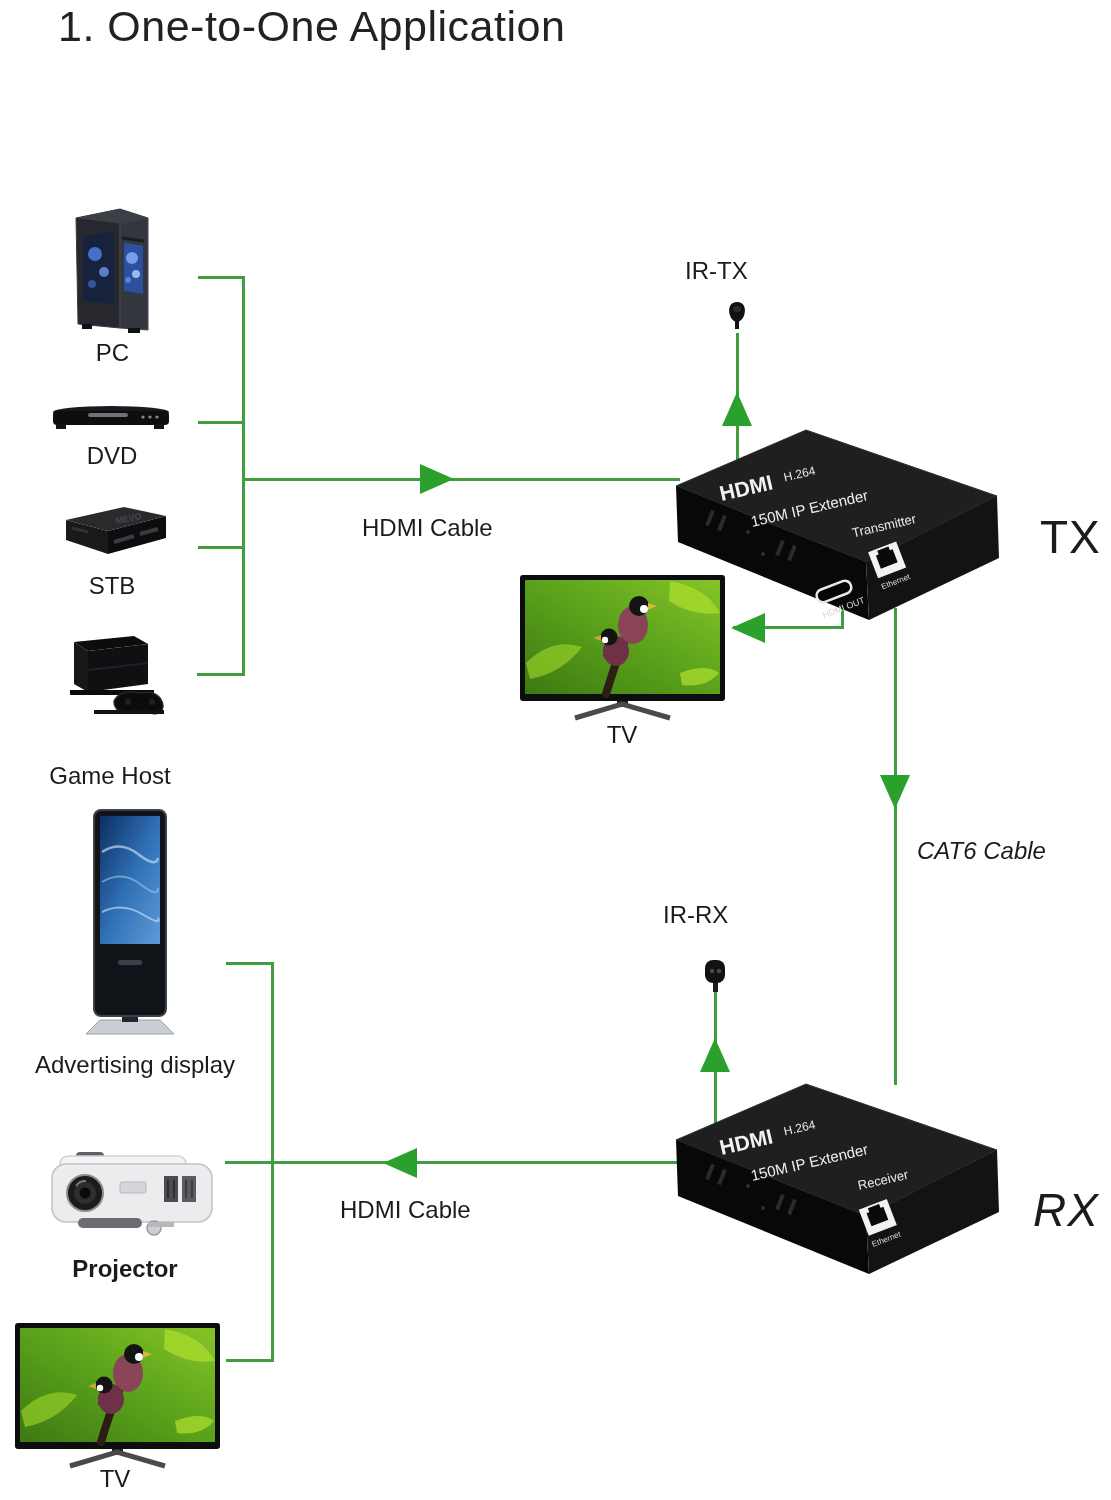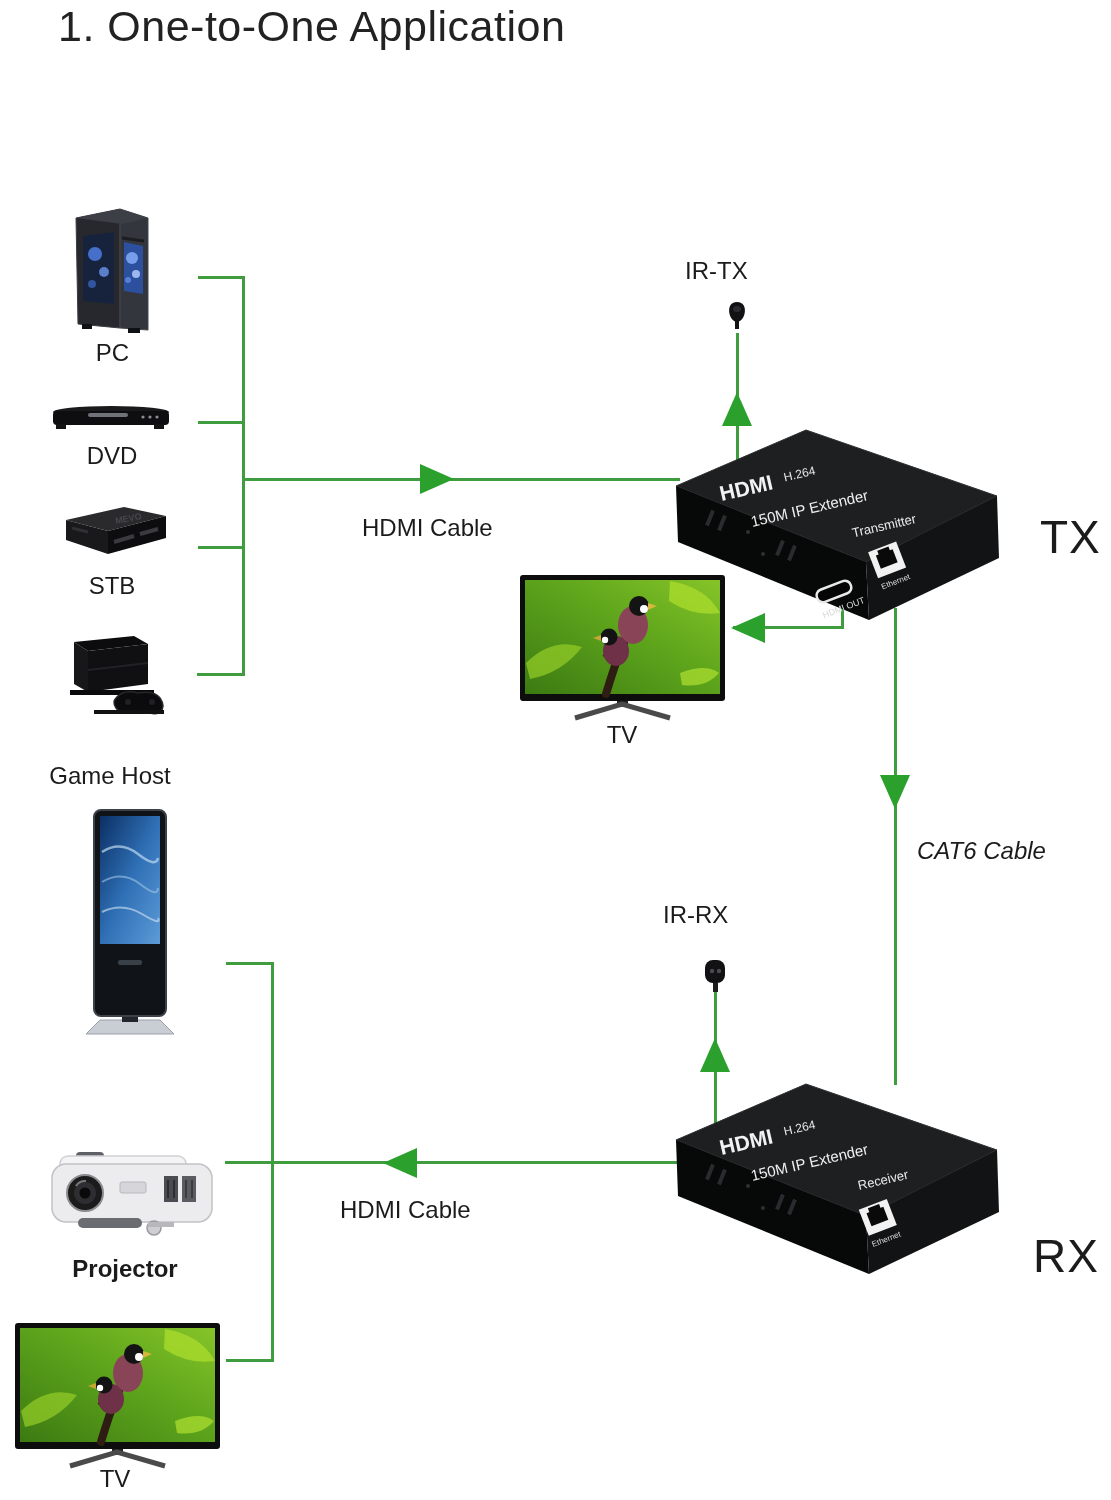--- a/index.html
+++ b/index.html
@@ -200,41 +200,42 @@
       <text x="80" y="84" font-size="15" fill="#efefef">150M IP Extender</text>
       <text x="182" y="117" font-size="13" fill="#e9e9e9">Receiver</text>
     </g>
     <g transform="rotate(-21 225 140)">
       <rect x="196" y="120" width="30" height="28" fill="#f2f2f2"></rect>
       <rect x="202" y="126" width="18" height="14" fill="#0a0a0a"></rect>
       <rect x="205" y="122" width="12" height="6" fill="#0a0a0a"></rect>
       <text x="196" y="160" font-size="8" fill="#d8d8d8">Ethernet</text>
     </g>
   </svg>
-  <div class="abs lbl big-end" style="left:1033px;top:1232px;">RX</div>
+  <div class="abs lbl big-end" style="left:1033px;top:1186px;font-style:italic;">RX</div>
 
   <div class="abs lbl" style="left:340px;top:1197px;">HDMI Cable</div>
 
   <svg class="abs z2" style="left:80px;top:808px;" width="100" height="238" viewBox="0 0 100 238">
     <defs>
       <linearGradient id="kg" x1="0" y1="0" x2="1" y2="1">
         <stop offset="0" stop-color="#0b2f63"></stop>
           <stop offset="0.5" stop-color="#2f6fb5"></stop>
           <stop offset="1" stop-color="#5d9bd8"></stop>
       </linearGradient>
     </defs>
     <polygon points="6,226 94,226 80,212 20,212" fill="#c9ced4" stroke="#9aa0a8" stroke-width="1"></polygon>
     <rect x="42" y="204" width="16" height="10" fill="#22262c"></rect>
     <rect x="14" y="2" width="72" height="206" rx="7" fill="#101318" stroke="#3c424a" stroke-width="2"></rect>
     <rect x="20" y="8" width="60" height="128" fill="url(#kg)"></rect>
     <path d="M22 44 Q40 32 58 46 T 78 50" stroke="#bcd8ef" stroke-width="2.5" fill="none" opacity="0.7"></path>
     <path d="M22 74 Q42 62 60 76 T 78 80" stroke="#9cc4e4" stroke-width="2" fill="none" opacity="0.6"></path>
     <path d="M22 104 Q42 94 62 106 T 78 110" stroke="#d4e6f4" stroke-width="2" fill="none" opacity="0.6"></path>
     <rect x="38" y="152" width="24" height="5" rx="2" fill="#3a4048"></rect>
   </svg>
+  <div class="abs lbl center" style="left:0px;top:1052px;width:270px;">Advertising display</div>
 
   <svg class="abs z2" style="left:48px;top:1146px;" width="170" height="98" viewBox="0 0 170 98">
     <rect x="28" y="6" width="28" height="9" rx="4" fill="#5f6166"></rect>
     <rect x="12" y="10" width="126" height="16" rx="8" fill="#f4f4f6" stroke="#d0d0d4" stroke-width="1.5"></rect>
     <rect x="4" y="18" width="160" height="58" rx="14" fill="#ececee" stroke="#c2c2c6" stroke-width="1.5"></rect>
     <circle cx="37" cy="47" r="18" fill="#1b1b1b" stroke="#8c8c90" stroke-width="2"></circle>
     <circle cx="37" cy="47" r="11" fill="#2e2e32"></circle>
     <circle cx="37" cy="47" r="5.5" fill="#0a0a0a"></circle>
     <path d="M28 40 a 11 11 0 0 1 10 -5" stroke="#777" stroke-width="2" fill="none"></path>
     <rect x="72" y="36" width="26" height="11" rx="2" fill="#d6d6da" stroke="#b8b8bc"></rect>

